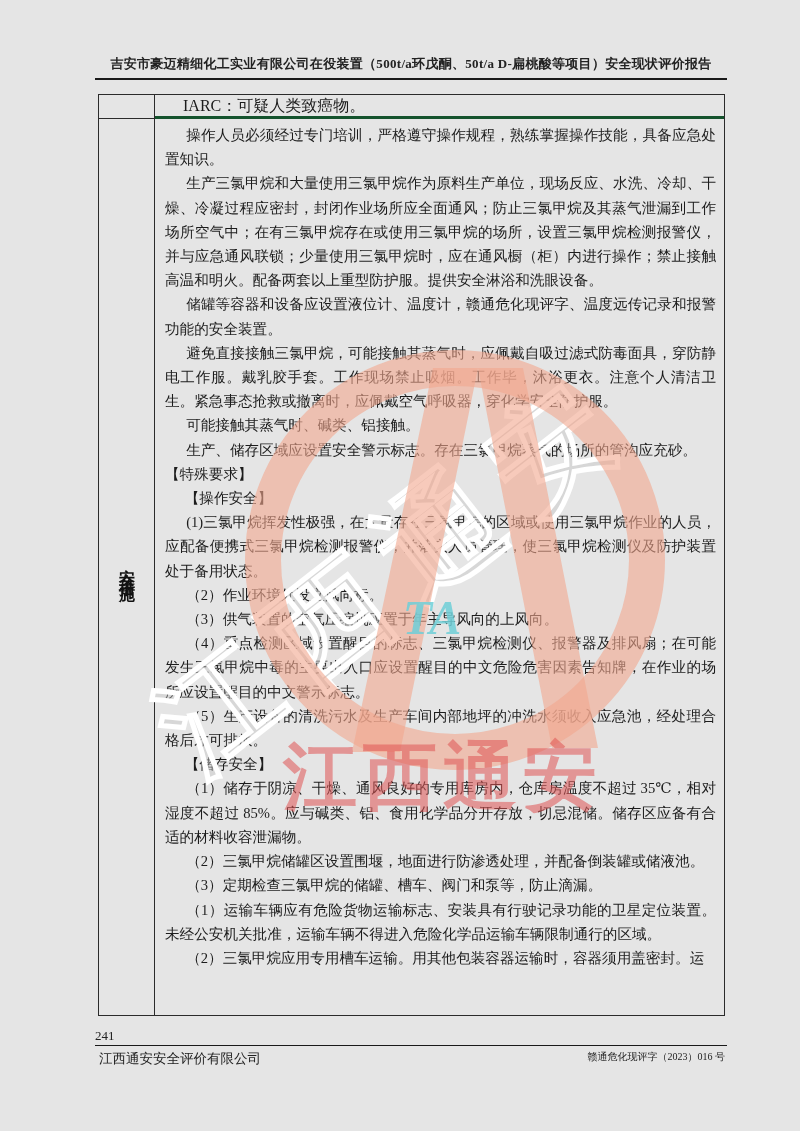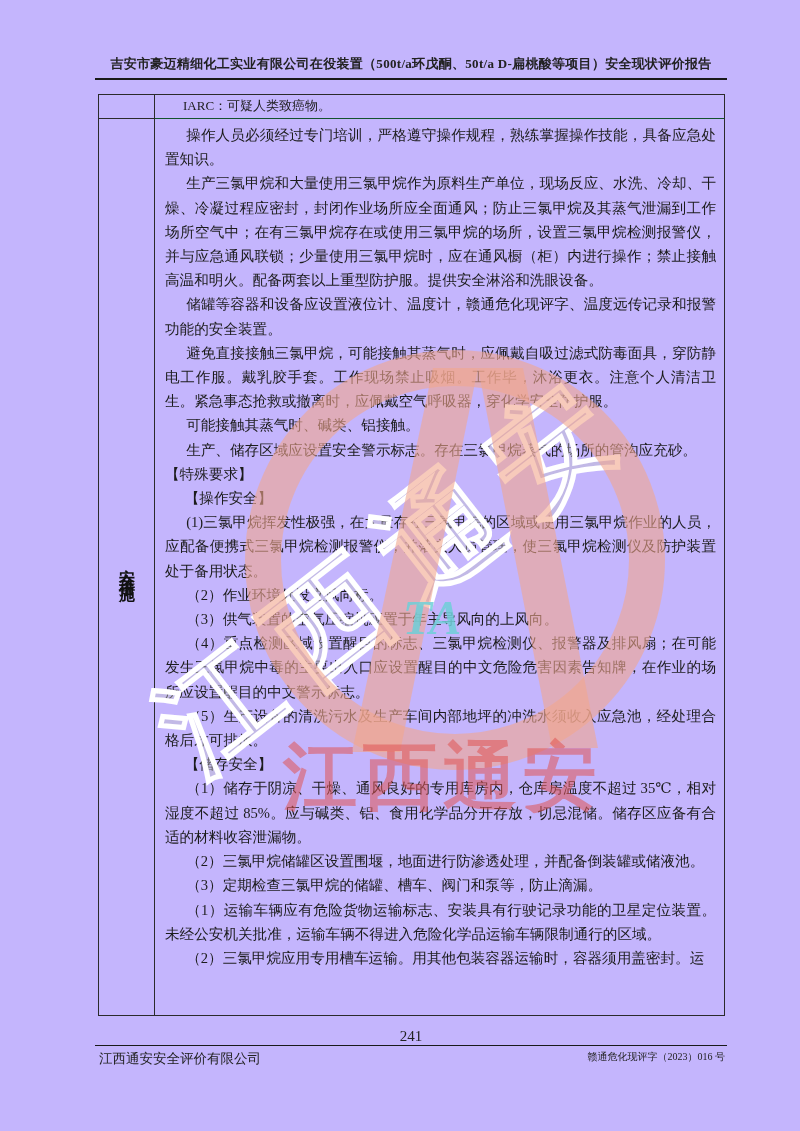--- a/index.html
+++ b/index.html
@@ -1,17 +1,17 @@
 <!DOCTYPE html>
 <html><head>
 <meta charset="utf-8">
 <style>
   html,body{margin:0;padding:0;background:#ffffff;}
   .page{
-    position:relative;width:800px;height:1131px;background:#c4b5fd;
+    position:relative;width:800px;height:1131px;background:#e5e5e5;
     font-family:"Liberation Serif","DejaVu Serif",serif;
     color:#1c1c1c;overflow:hidden;
   }
   
   .header-title{
     position:absolute;top:55px;left:95px;width:632px;
     text-align:center;font-size:13px;font-weight:bold;letter-spacing:.3px;
     white-space:nowrap;color:#222;
   }
   .header-rule{
@@ -20,39 +20,39 @@
   }
   
   .doc-table{
     position:absolute;left:98px;top:94px;width:627px;
     border:1px solid #2b2b2b;
     display:grid;grid-template-columns:56px 1fr;grid-template-rows:24px 896px;
     box-sizing:border-box;
   }
   .cell{box-sizing:border-box;}
   .c-r1l{border-right:1px solid #2b2b2b;border-bottom:1px solid #2b2b2b;}
-  .c-r1r{border-bottom:1px solid #14532d;font-size:13px;line-height:22px;
+  .c-r1r{border-bottom:3px solid #14532d;font-size:16px;line-height:22px;
          padding-left:28px;color:#1c1c1c;}
   .c-r2l{border-right:1px solid #2b2b2b;display:flex;align-items:center;justify-content:center;}
   .vertical-label{
     writing-mode:vertical-lr;text-orientation:upright;
     font-weight:bold;font-size:16px;letter-spacing:6px;color:#111;
   }
   .c-r2r{padding:4px 8px 0 10px;overflow:hidden;}
   .para{
     margin:0;font-size:14.6px;line-height:24.2px;color:#1c1c1c;
     text-align:justify;text-justify:inter-character;
   }
   .para.i0{text-indent:0;}
   .para.i1{text-indent:1.35em;}
   .para.i2{text-indent:1.45em;}
   
   .page-number{
-    position:absolute;top:1028px;left:95px;width:632px;text-align:center;
-    font-size:15px;color:#222;
+    position:absolute;top:1028px;left:95px;width:632px;
+    font-size:13px;color:#222;
   }
   .footer-rule{
     position:absolute;top:1045px;left:95px;width:632px;height:0;
     border-top:1.5px solid #1a1a1a;
   }
   .footer-company{
     position:absolute;top:1050px;left:99px;font-size:13.5px;color:#222;text-align:center;
   }
   .footer-docnum{
     position:absolute;top:1050px;right:75px;font-size:10px;color:#222;

